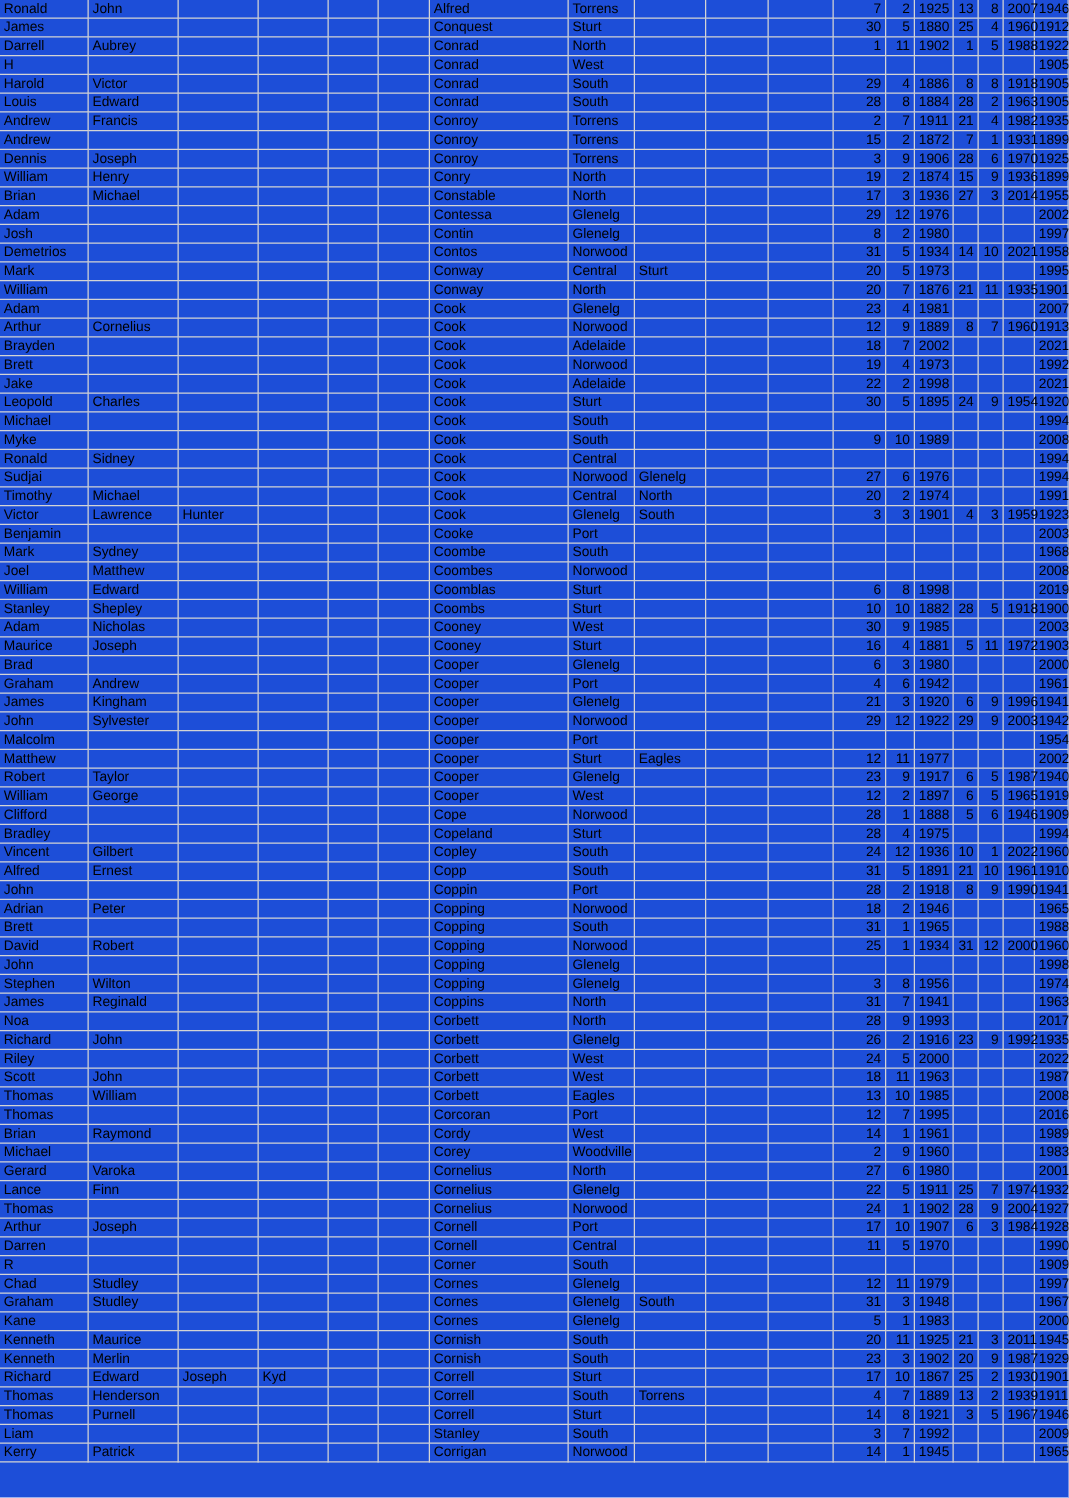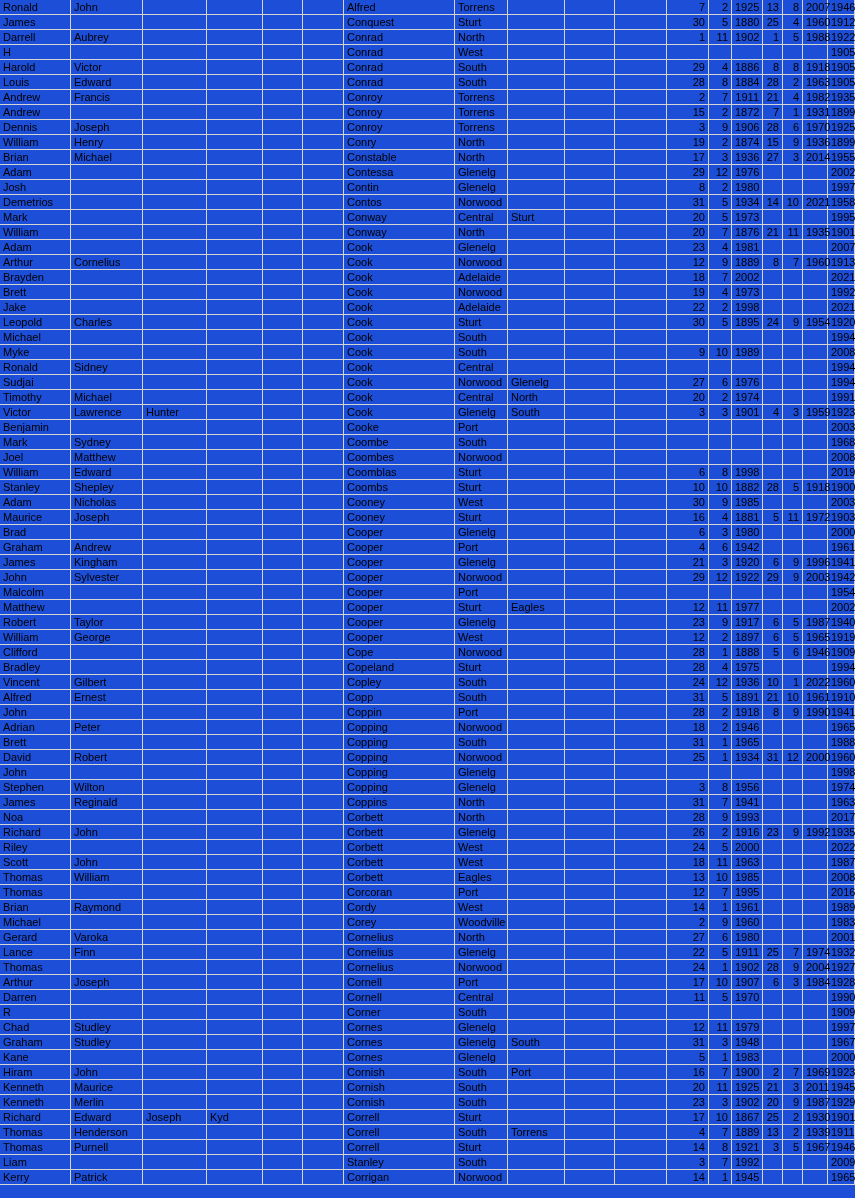--- a/index.html
+++ b/index.html
@@ -1477,40 +1477,20 @@
           <td class="txt"></td>
           <td class="num">5</td>
           <td class="num">1</td>
           <td class="num">1983</td>
           <td class="num"></td>
           <td class="num"></td>
           <td class="num"></td>
           <td class="num">2000</td>
         </tr>
         <tr>
-          <td class="txt">Hiram</td>
-          <td class="txt">John</td>
-          <td class="txt"></td>
-          <td class="txt"></td>
-          <td class="txt"></td>
-          <td class="txt"></td>
-          <td class="txt">Cornish</td>
-          <td class="txt">South</td>
-          <td class="txt">Port</td>
-          <td class="txt"></td>
-          <td class="txt"></td>
-          <td class="num">16</td>
-          <td class="num">7</td>
-          <td class="num">1900</td>
-          <td class="num">2</td>
-          <td class="num">7</td>
-          <td class="num">1969</td>
-          <td class="num">1923</td>
-        </tr>
-        <tr>
           <td class="txt">Kenneth</td>
           <td class="txt">Maurice</td>
           <td class="txt"></td>
           <td class="txt"></td>
           <td class="txt"></td>
           <td class="txt"></td>
           <td class="txt">Cornish</td>
           <td class="txt">South</td>
           <td class="txt"></td>
           <td class="txt"></td>

